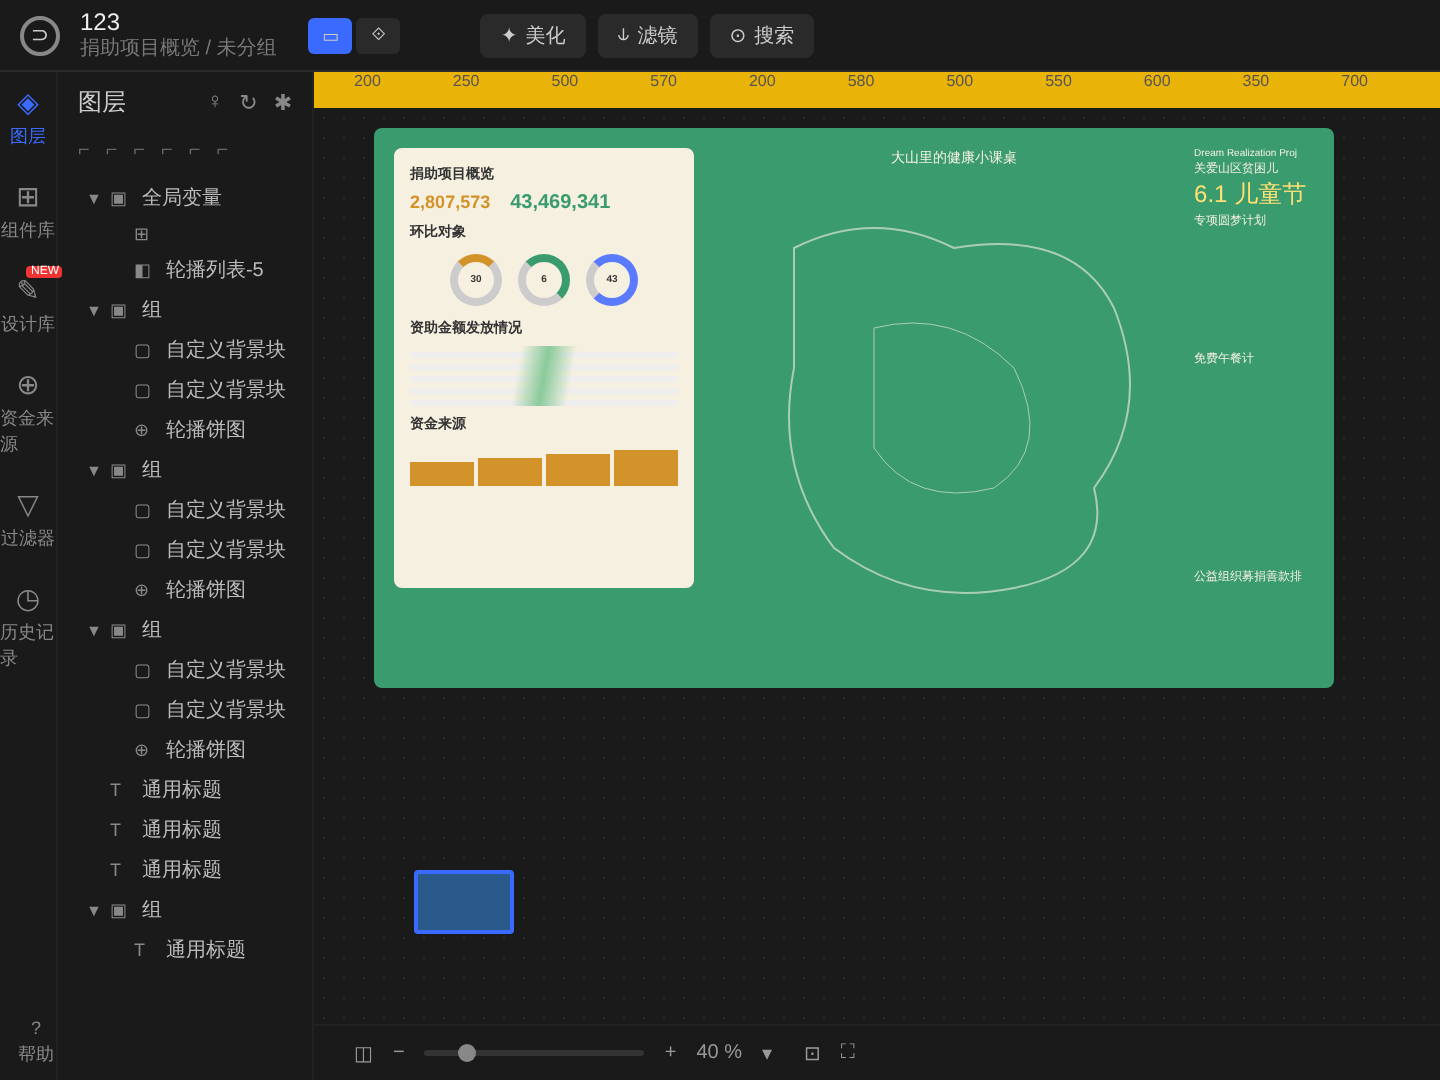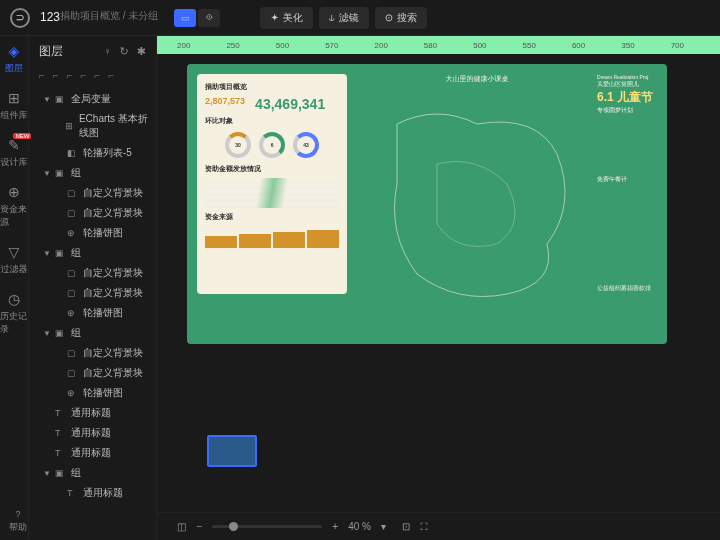--- a/index.html
+++ b/index.html
@@ -1,19 +1,19 @@
 <!DOCTYPE html>
 <html><head>
 <meta charset="utf-8">
 <style>
 *{margin:0;padding:0;box-sizing:border-box;font-family:-apple-system,"PingFang SC",sans-serif}
 body{background:#1a1a1a;color:#ccc;width:720px;height:540px;overflow:hidden;font-size:11px}
 .topbar{height:36px;background:#1a1a1a;display:flex;align-items:center;padding:0 10px;gap:10px;border-bottom:1px solid #2a2a2a}
 .logo{width:20px;height:20px;border:2px solid #888;border-radius:50%;display:flex;align-items:center;justify-content:center}
-.title-area{display:flex;flex-direction:row;line-height:1.2}
+.title-area{display:flex;flex-direction:column;line-height:1.2}
 .title{font-size:12px;color:#eee;font-weight:500}
 .breadcrumb{font-size:10px;color:#777}
 .mode-toggle{display:flex;gap:2px;margin-left:6px}
 .mode-btn{width:22px;height:18px;background:#2a2a2a;border-radius:3px;display:flex;align-items:center;justify-content:center;cursor:pointer;font-size:9px}
 .mode-btn.active{background:#3a6aff}
 .top-actions{display:flex;gap:6px;margin-left:30px}
 .action-chip{padding:4px 10px;background:#2a2a2a;border-radius:4px;font-size:10px;cursor:pointer;display:flex;align-items:center;gap:4px}
 .main{display:flex;height:504px}
 .nav{width:36px;background:#1a1a1a;display:flex;flex-direction:column;align-items:center;padding-top:6px;gap:14px;border-right:1px solid #222}
 .nav-item{display:flex;flex-direction:column;align-items:center;gap:2px;cursor:pointer;font-size:9px;color:#888;position:relative}
@@ -25,44 +25,44 @@
 .layers-head-icons{display:flex;gap:8px;font-size:11px;color:#888}
 .layers-tools{display:flex;gap:8px;padding:4px 10px;color:#666;font-size:10px}
 .tree{flex:1;overflow-y:auto;padding:4px 0}
 .tree::-webkit-scrollbar{width:6px}
 .tree::-webkit-scrollbar-thumb{background:#333;border-radius:3px}
 .tree-item{display:flex;align-items:center;padding:3px 6px;cursor:pointer;font-size:10px;color:#bbb;gap:4px}
 .tree-item .caret{width:8px;font-size:8px;color:#888}
 .tree-item .ticon{width:12px;font-size:9px;color:#888}
 .d1{padding-left:14px}.d2{padding-left:26px}
 .canvas-area{flex:1;background:#1a1a1a;display:flex;flex-direction:column;position:relative}
-.ruler-h{height:18px;background:#86efac;display:flex;align-items:center;padding-left:20px;color:#555;font-size:8px;overflow:hidden}
+.ruler-h{height:18px;background:#eab308;display:flex;align-items:flex-start;padding-left:20px;color:#555;font-size:8px;overflow:hidden}
 .ruler-h span{margin-right:36px}
 .canvas-body{flex:1;overflow:hidden;position:relative;background:#1a1a1a;background-image:radial-gradient(#2a2a2a 0.5px,transparent 0.5px);background-size:10px 10px}
 .artboard{position:absolute;left:30px;top:10px;width:480px;height:280px;background:#3a9b6e;border-radius:4px;overflow:hidden}
 .ab-left{position:absolute;left:10px;top:10px;width:150px;height:220px;background:#f5f0e0;border-radius:4px;padding:8px;font-size:6px;color:#333}
 .ab-title{font-size:7px;font-weight:600;margin-bottom:2px}
 .ab-nums{display:flex;gap:10px;font-weight:700;margin:4px 0}
 .ab-nums .n1{color:#d4932a;font-size:9px}
-.ab-nums .n2{color:#3a9b6e;font-size:14px}
+.ab-nums .n2{color:#3a9b6e;font-size:10px}
 .donuts{display:flex;gap:8px;justify-content:center;margin:6px 0}
 .donut{width:26px;height:26px;border-radius:50%;border:4px solid #ccc;position:relative;display:flex;align-items:center;justify-content:center;font-size:5px;font-weight:600}
 .d-1{border-color:#d4932a #ccc #ccc #ccc}
 .d-2{border-color:#3a9b6e #3a9b6e #ccc #ccc}
 .d-3{border-color:#5a7aff #5a7aff #5a7aff #ccc}
 .linechart{height:30px;background:linear-gradient(transparent 50%,#eee 50%);background-size:100% 6px;margin:4px 0;position:relative}
 .linechart::after{content:"";position:absolute;inset:0;background:linear-gradient(100deg,transparent 40%,#8aca9a 50%,transparent 60%)}
 .bars{display:flex;gap:2px;align-items:flex-end;height:20px;margin-top:6px}
 .bar{flex:1;background:#d4932a}
 .ab-map{position:absolute;left:170px;top:10px;width:240px;height:260px}
 .map-head{text-align:center;font-size:7px;color:#f5f0e0}
 .map-svg{opacity:0.6}
 .ab-right{position:absolute;right:10px;top:10px;width:60px;color:#f5f0e0}
 .ab-right-title{font-size:5px}
-.ab-right-big{font-size:12px;font-weight:700;color:#ffe072}
+.ab-right-big{font-size:12px;font-weight:400;color:#ffe072}
 .ab-right-sub{font-size:6px}
 .thumb-strip{position:absolute;bottom:36px;left:50px;height:50px;display:flex;align-items:center}
 .thumb{width:50px;height:32px;border:2px solid #3a6aff;background:#2a5a8a;border-radius:2px}
 .bottom-bar{height:28px;background:#1a1a1a;border-top:1px solid #222;display:flex;align-items:center;padding:0 20px;gap:10px;font-size:10px;color:#999}
 .slider{width:110px;height:3px;background:#333;border-radius:2px;position:relative}
 .slider-thumb{position:absolute;left:15%;top:-3px;width:9px;height:9px;background:#888;border-radius:50%}
 .help{position:absolute;bottom:6px;left:9px;display:flex;flex-direction:column;align-items:center;font-size:9px;color:#888;gap:2px}
 </style>
 </head>
 <body>
@@ -132,21 +132,20 @@
       </div>
     <div class="tree" id="tree">
         <div class="tree-item d1">
           <span class="caret">▼</span>
           <span class="ticon">▣</span>
           <span>全局变量</span>
         </div>
         <div class="tree-item d2">
           <span class="caret"></span>
           <span class="ticon">⊞</span>
-          <span>ECharts 基本折线图</span>
         </div>
         <div class="tree-item d2">
           <span class="caret"></span>
           <span class="ticon">◧</span>
           <span>轮播列表-5</span>
         </div>
         <div class="tree-item d1">
           <span class="caret">▼</span>
           <span class="ticon">▣</span>
           <span>组</span>

